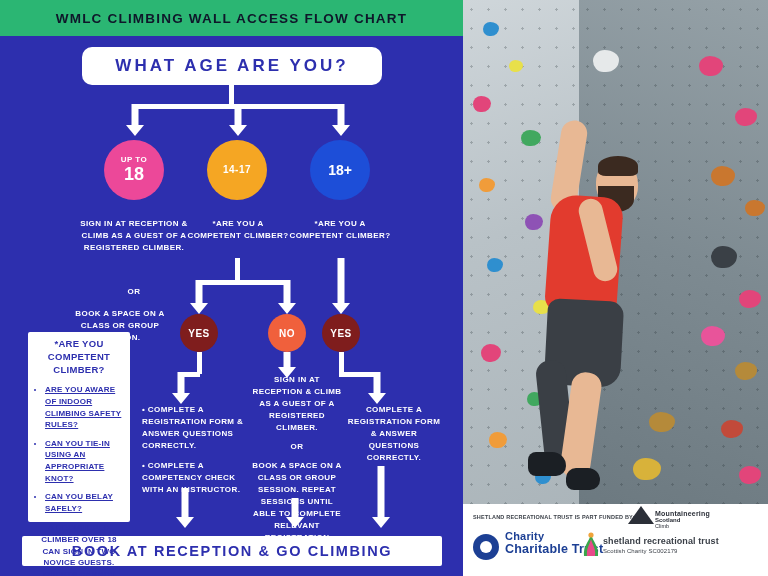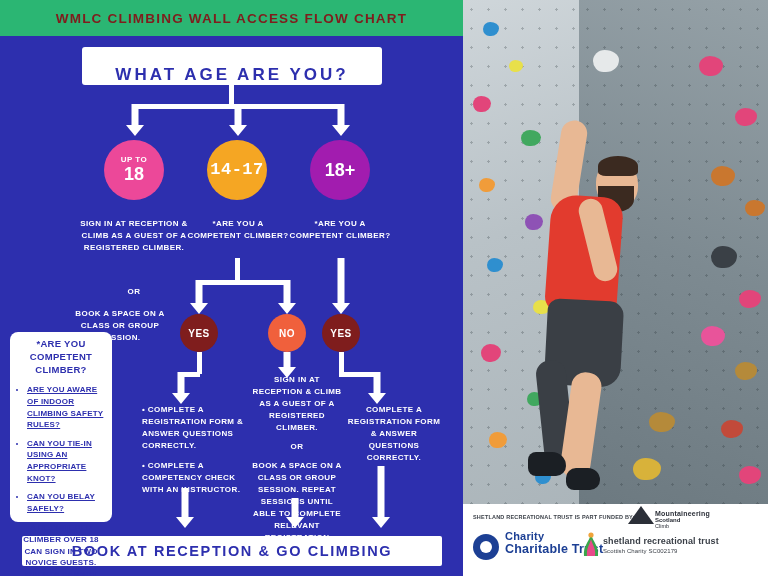--- a/index.html
+++ b/index.html
@@ -14,28 +14,28 @@
   #left{
     position:absolute;left:0;top:0;width:463px;height:576px;
     background:#2d2fae;
   }
   #title-bar{
     position:absolute;left:0;top:0;width:463px;height:36px;
     background:#2bb673;
     display:flex;align-items:center;justify-content:center;
   }
   #title-bar .t{
-    color:#7f1d1d;font-weight:bold;font-size:13.5px;letter-spacing:1.2px;
+    color:#0f172a;font-weight:bold;font-size:13.5px;letter-spacing:1.2px;
     text-transform:uppercase;
   }
 
   .qbox{
     position:absolute;left:82px;top:47px;width:300px;height:38px;
-    background:#ffffff;border-radius:3px;
-    display:flex;align-items:flex-end;justify-content:center;
+    background:#ffffff;border-radius:10px;
+    display:flex;align-items:center;justify-content:center;
   }
   .qbox .t{
     color:#2d2fae;font-weight:bold;font-size:17px;letter-spacing:3px;
   }
 
   
   .arrow{position:absolute;}
   .arrow .shaft{position:absolute;background:#ffffff;left:50%;transform:translateX(-50%);width:7px;top:0;}
   .arrow .head{
     position:absolute;left:50%;transform:translateX(-50%);bottom:0;
@@ -47,38 +47,38 @@
 
   
   .circle{
     position:absolute;border-radius:50%;
     display:flex;flex-direction:column;align-items:center;justify-content:center;
     color:#ffffff;font-weight:bold;text-align:center;line-height:1.05;
   }
   #c-13{left:104px;top:140px;width:60px;height:60px;background:#ec4899;}
   #c-13 .small{font-size:8px;letter-spacing:.5px;}
   #c-13 .big{font-size:18px;}
-  #c-1417{left:207px;top:140px;width:60px;height:60px;background:#f5a623;font-size:17px;letter-spacing:.5px;font-family:Liberation Mono, monospace;}
-  #c-18{left:310px;top:140px;width:60px;height:60px;background:#a21caf;font-size:18px;}
+  #c-1417{left:207px;top:140px;width:60px;height:60px;background:#f5a623;font-size:10px;letter-spacing:.5px;}
+  #c-18{left:310px;top:140px;width:60px;height:60px;background:#1d4ed8;font-size:14px;}
 
   .caption{
     position:absolute;color:#ffffff;font-size:8px;font-weight:bold;
     text-align:center;line-height:1.5;letter-spacing:.4px;text-transform:uppercase;
   }
 
   .pill{
     position:absolute;border-radius:50%;
     width:38px;height:38px;display:flex;align-items:center;justify-content:center;
     color:#ffffff;font-weight:bold;font-size:10px;letter-spacing:.5px;
   }
   .pill.yes{background:#7f1d1d;}
   .pill.no{background:#f0603c;}
 
   .wbox{
-    position:absolute;background:#ffffff;border-radius:8px;
+    position:absolute;background:#ffffff;border-radius:2px;margin-left:18px;
   }
   .wbox .inner{padding:6px 7px;}
   .wbox ul{margin:0;padding-left:10px;}
   .wbox li{
     color:#2d2fae;font-size:8px;font-weight:bold;line-height:1.45;
     letter-spacing:.2px;text-transform:uppercase;margin-bottom:7px;text-decoration:underline;
   }
   .wbox li:last-child{margin-bottom:0;}
   .wbox .hdr{
     color:#2d2fae;font-size:9.5px;font-weight:bold;text-align:center;

